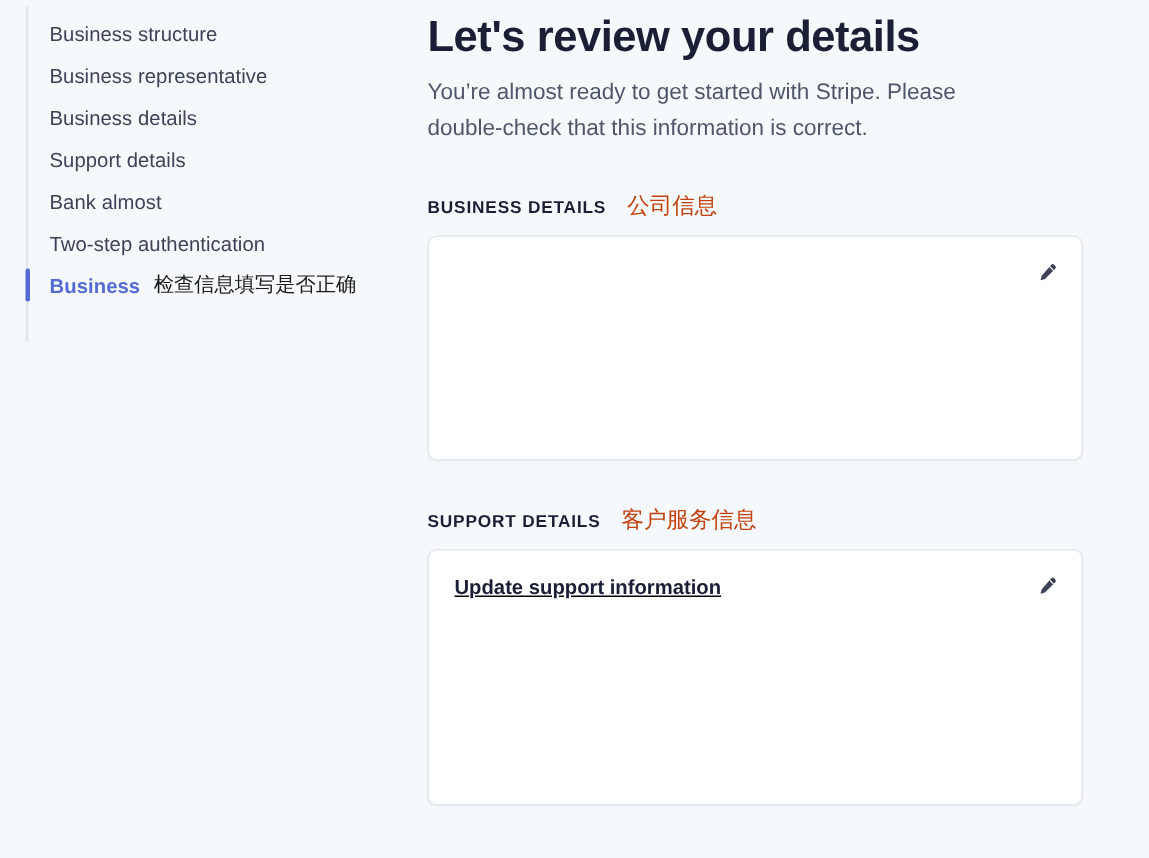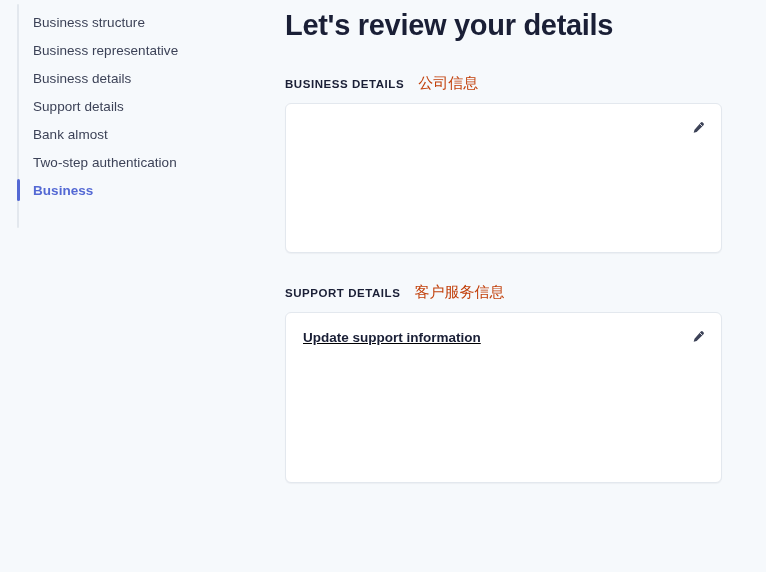--- a/index.html
+++ b/index.html
@@ -192,28 +192,30 @@
       </li>
 
       <li class="nav-item">
         <span class="nav-label">Two-step authentication</span>
       </li>
 
 
       <li class="nav-item active">
         <span class="nav-marker"></span>
         <span class="nav-label">Business</span>
+        <span class="nav-annot">检查信息填写是否正确</span>
       </li>
 
     </ul>
   </nav>
 
   <main id="main">
 
     <h1 id="page-title">Let's review your details</h1>
+    <p id="page-subtitle">You’re almost ready to get started with Stripe. Please double-check that this information is correct.</p>
 
     <section class="section">
       <div class="section-header">
         <span class="section-label">BUSINESS DETAILS</span>
         <span class="section-annot">公司信息</span>
       </div>
 
       <div class="card" id="business-details-card">
         <div class="card-row">
           <span class="card-row-label"></span>

